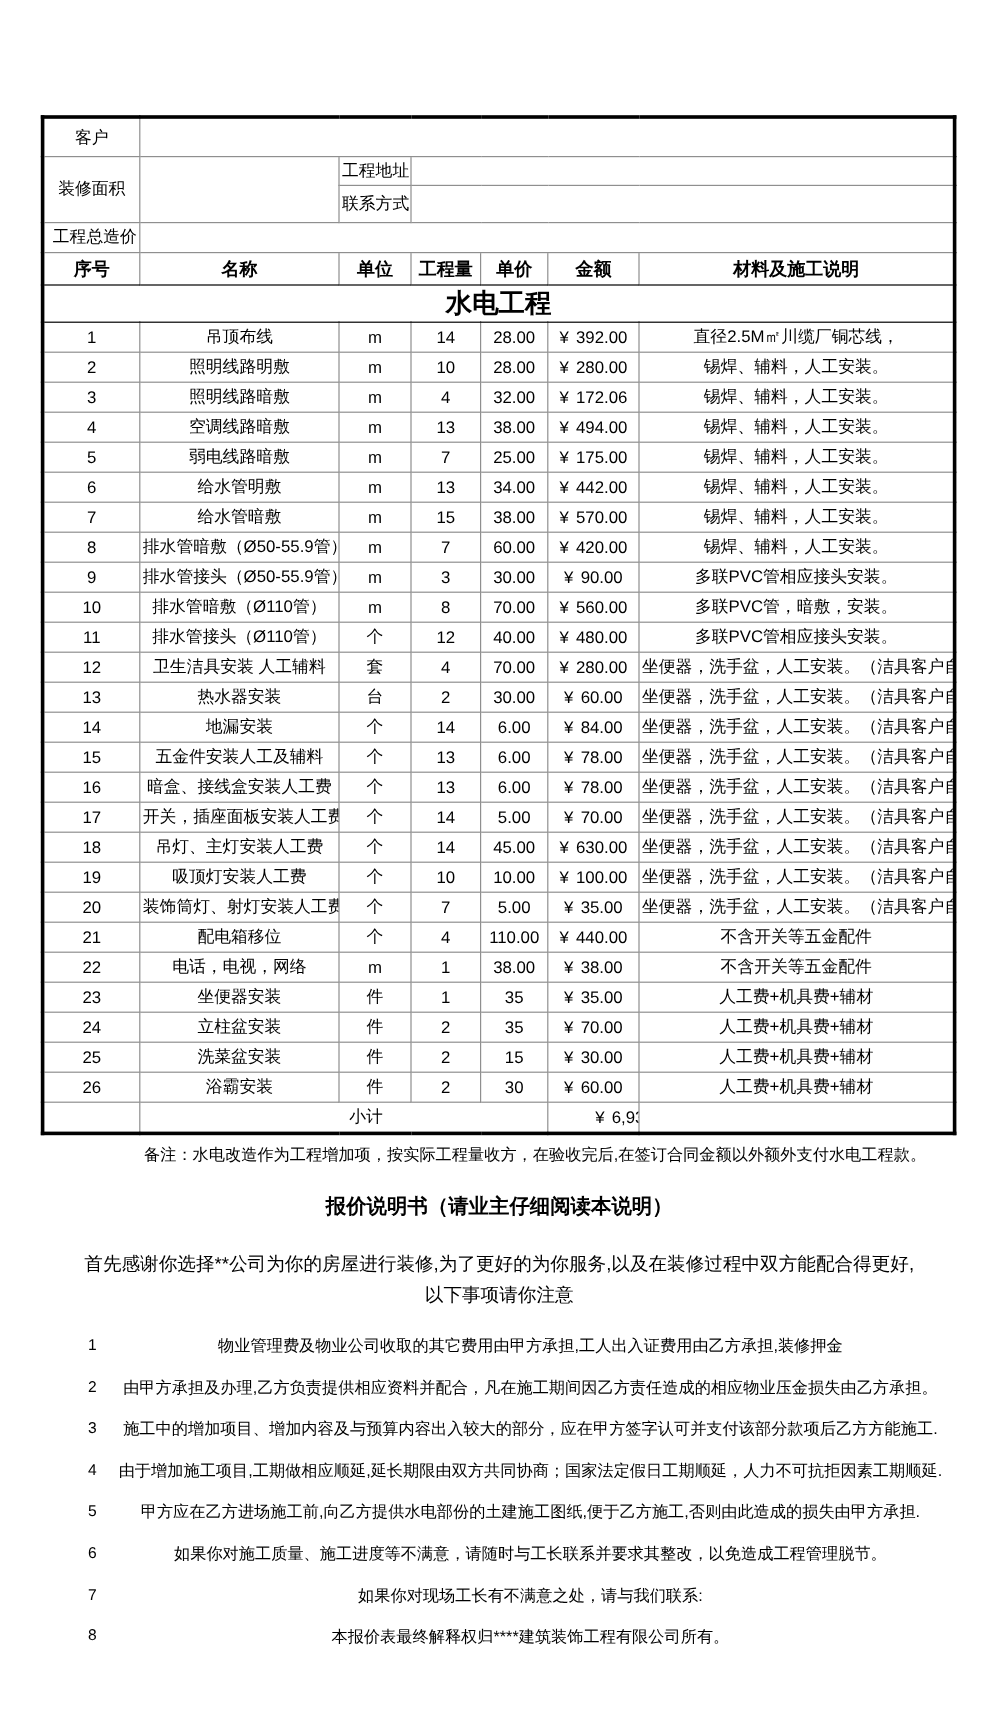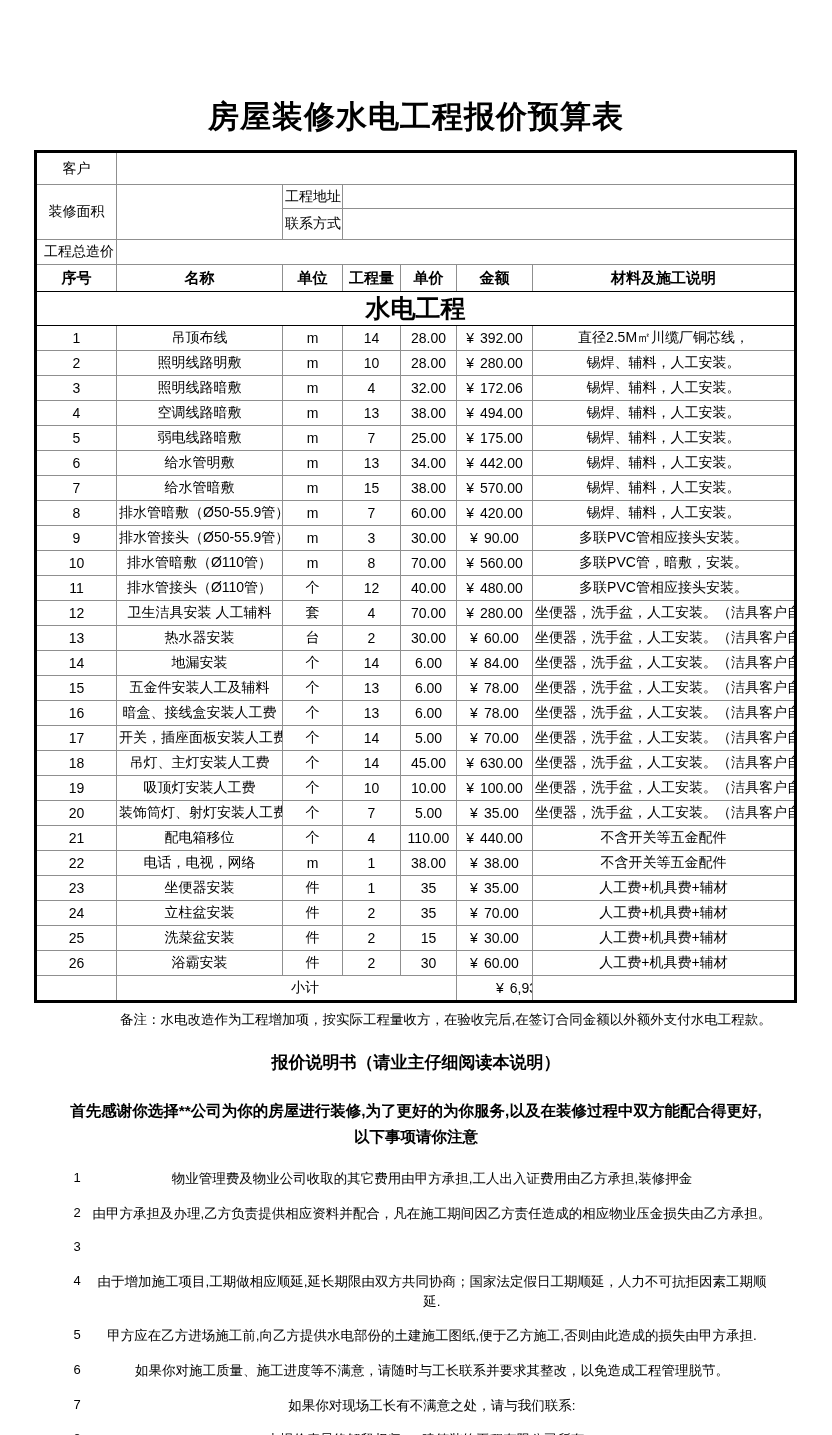--- a/index.html
+++ b/index.html
@@ -47,21 +47,21 @@
   
   tr.hdr th {
     height: 27px;
     font-size: 15px;
     font-weight: 700;
     border-top: 1px solid #000;
     border-bottom: 1px solid #000;
   }
   tr.section td {
     height: 28px;
-    font-size: 25px;
+    font-size: 22px;
     font-weight: 700;
     border-bottom: 1px solid #000;
   }
   tbody.items td { height: 25px; }
   td.amt {
     position: relative;
     text-align: right;
     padding-right: 11px;
   }
   td.amt .cur { position: static; margin-right: 6px; }
@@ -74,52 +74,51 @@
   .stmt-title {
     margin-top: 22px;
     text-align: center;
     font-size: 17px;
     font-weight: 700;
   }
   .stmt-intro {
     margin: 24px 40px 0 40px;
     text-align: center;
     font-size: 15.5px;
-    font-weight: 700;
+    font-weight: 400;
     line-height: 1.65;
   }
   .stmt-items { margin-top: 20px; }
   .stmt-item {
     display: flex;
     align-items: flex-start;
     margin-bottom: 15px;
     min-height: 19px;
   }
   .stmt-item .no {
     width: 30px;
     margin-left: 62px;
     flex: 0 0 auto;
     text-align: center;
     font-size: 13px;
     padding-top: 1px;
   }
   .stmt-item .txt {
     flex: 1 1 auto;
-    margin-right: 60px;
+    margin-right: 40px;
     text-align: center;
     font-size: 13.5px;
     line-height: 1.45;
   }
 </style>
 </head>
 <body>
 
 <div class="page">
 
-  <h1 class="doc-title">房屋装修水电工程报价预算表</h1>
 
   <table class="main">
     <colgroup>
       <col style="width:81px">
         <col style="width:166px">
         <col style="width:60px">
       <col style="width:58px">
         <col style="width:56px">
         <col style="width:76px">
       <col style="width:263px">
@@ -415,20 +414,21 @@
       <div class="stmt-item">
         <span class="no">1</span>
         <span class="txt">物业管理费及物业公司收取的其它费用由甲方承担,工人出入证费用由乙方承担,装修押金</span>
       </div>
       <div class="stmt-item">
         <span class="no">2</span>
         <span class="txt">由甲方承担及办理,乙方负责提供相应资料并配合，凡在施工期间因乙方责任造成的相应物业压金损失由乙方承担。</span>
       </div>
       <div class="stmt-item">
         <span class="no">3</span>
+        <span class="txt">施工中的增加项目、增加内容及与预算内容出入较大的部分，应在甲方签字认可并支付该部分款项后乙方方能施工.</span>
       </div>
       <div class="stmt-item">
         <span class="no">4</span>
         <span class="txt">由于增加施工项目,工期做相应顺延,延长期限由双方共同协商；国家法定假日工期顺延，人力不可抗拒因素工期顺延.</span>
       </div>
       <div class="stmt-item">
         <span class="no">5</span>
         <span class="txt">甲方应在乙方进场施工前,向乙方提供水电部份的土建施工图纸,便于乙方施工,否则由此造成的损失由甲方承担.</span>
       </div>
       <div class="stmt-item">

